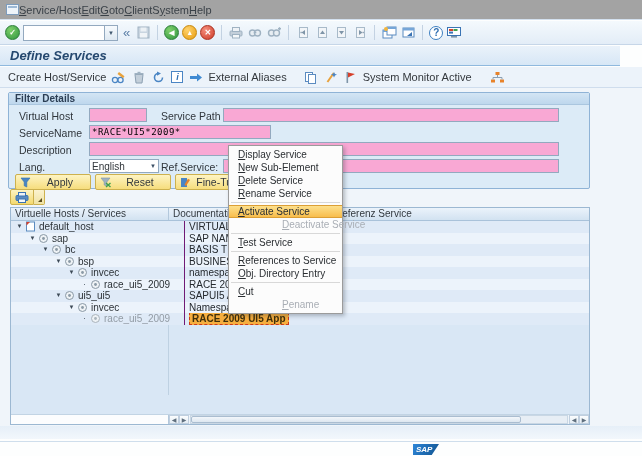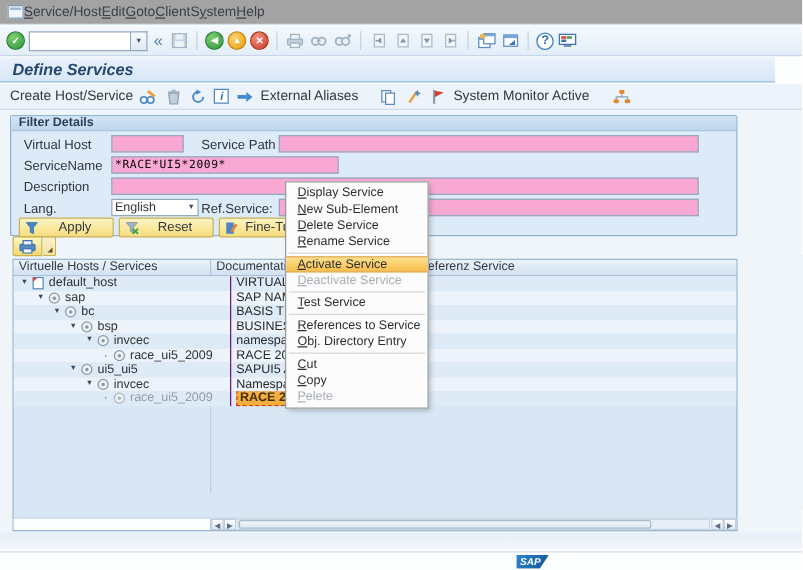--- a/index.html
+++ b/index.html
@@ -115,21 +115,21 @@
   .saplogo { position:absolute; left:413px; top:444px; width:26px; height:11px;
     background:linear-gradient(120deg,#2d86d8,#11538f); clip-path:polygon(0 0,100% 0,72% 100%,0 100%);
     color:#fff; font-size:8px; font-weight:bold; font-style:italic; line-height:11px; padding-left:3px; }
 
   
   .ctxmenu { position:absolute; left:228px; top:145px; width:115px; background:#fcfcfc;
     border:1px solid #9b9b9b; box-shadow:2px 2px 4px rgba(40,50,60,.3); padding:2px 0; z-index:20; }
   .mi { height:13px; line-height:13px; font-size:10px; color:#2b2f33; padding-left:9px; white-space:nowrap; cursor:default; }
   .mi.hl { background:linear-gradient(#fde08c,#f8bd4c); border-top:1px solid #dc9f35; border-bottom:1px solid #dc9f35;
     height:13px; line-height:11px; }
-  .mi.dis { color:#a9aeb5; }
+  .mi.dis { color:#a9aeb5;margin-left:44px; }
   .msep { height:1px; background:#d8d8d8; margin:2px 2px; }
 </style>
 </head>
 <body>
 
 <div id="app">
 
   <div class="menubar">
     <span class="winicon"></span>
     <span class="menu"><span></span><span class="accel">S</span><span>ervice/Host</span></span>
@@ -513,17 +513,16 @@
     <div class="msep"></div>
     <div class="mi hl"><span class="accel">A</span><span>ctivate Service</span></div>
     <div class="mi dis"><span class="accel">D</span><span>eactivate Service</span></div>
     <div class="msep"></div>
     <div class="mi"><span class="accel">T</span><span>est Service</span></div>
     <div class="msep"></div>
     <div class="mi"><span class="accel">R</span><span>eferences to Service</span></div>
     <div class="mi"><span class="accel">O</span><span>bj. Directory Entry</span></div>
     <div class="msep"></div>
     <div class="mi"><span class="accel">C</span><span>ut</span></div>
-    <div class="mi"><span class="accel">C</span><span>opy</span></div>
-    <div class="mi dis"><span class="accel">P</span><span>elete</span></div>
+    <div class="mi dis"><span class="accel">P</span><span>ename</span></div>
   </div>
 
 </div>
 
 </body></html>

